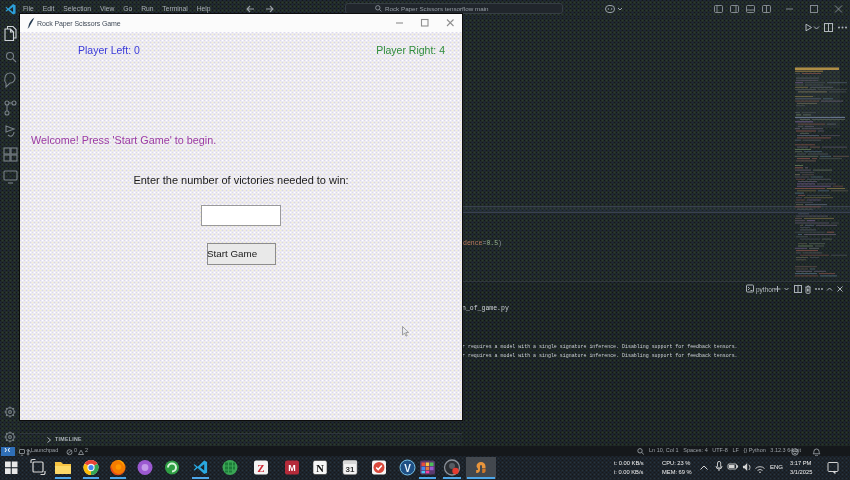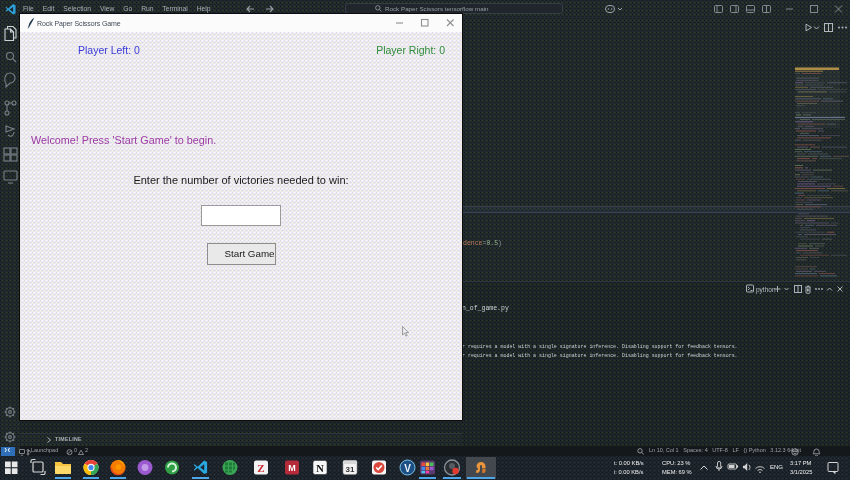--- a/index.html
+++ b/index.html
@@ -518,24 +518,24 @@
     <svg class="abs" style="left:375px;top:4px;" width="62" height="10">
         <g stroke="#8f8f8f" stroke-width="1.1" fill="none">
           <line x1="1" y1="5" x2="8" y2="5"></line>
           <rect x="26.5" y="1.5" width="6.5" height="6.5"></rect>
           <path d="M52 1.5 l6.5 6.5 M58.5 1.5 l-6.5 6.5"></path>
         </g>
       </svg>
   </div>
   <div class="abs dither-light" style="left:1px;top:19px;width:442px;height:388px;">
     <div class="t" style="left:18px;top:12px;font-size:10.5px;color:#3b3bd8;padding-left:40px;">Player Left: 0</div>
-    <div class="t" style="right:17px;top:12px;font-size:10.5px;color:#2e8b3a;">Player Right: 0</div>
+    <div class="t" style="right:17px;top:12px;font-size:10.5px;color:#2e8b3a;">Player Right: 4</div>
     <div class="t" style="left:11px;top:77.5px;font-size:10.8px;color:#9c3ba3;margin-top:24px;">Welcome! Press 'Start Game' to begin.</div>
     <div class="t" style="left:0;top:142px;width:442px;text-align:center;font-size:11px;color:#1a1a1a;">Enter the number of victories needed to win:</div>
     <div class="abs" style="left:181px;top:173px;width:80px;height:21px;background:#fff;border:1px solid #9a9a9a;"></div>
     <div class="abs" style="left:187px;top:211px;width:69px;height:22px;background:#e9e9e9;border:1px solid #8d8d8d;"></div>
-    <div class="t" style="left:187px;top:216px;width:85px;text-align:center;font-size:9.8px;color:#1a1a1a;">Start Game</div>
+    <div class="t" style="left:187px;top:216px;width:85px;text-align:left;font-size:9.8px;color:#1a1a1a;">Start Game</div>
   </div>
 </div>
 
 <svg class="abs" style="left:402px;top:326px;z-index:40;" width="8" height="11">
     <path d="M0.5 0.5 L0.5 9 L2.6 7.1 L4 10.2 L5.2 9.6 L3.8 6.6 L6.6 6.4 Z" fill="#e8eaee" stroke="#555" stroke-width="0.5"></path>
   </svg>
 
 </body></html>

